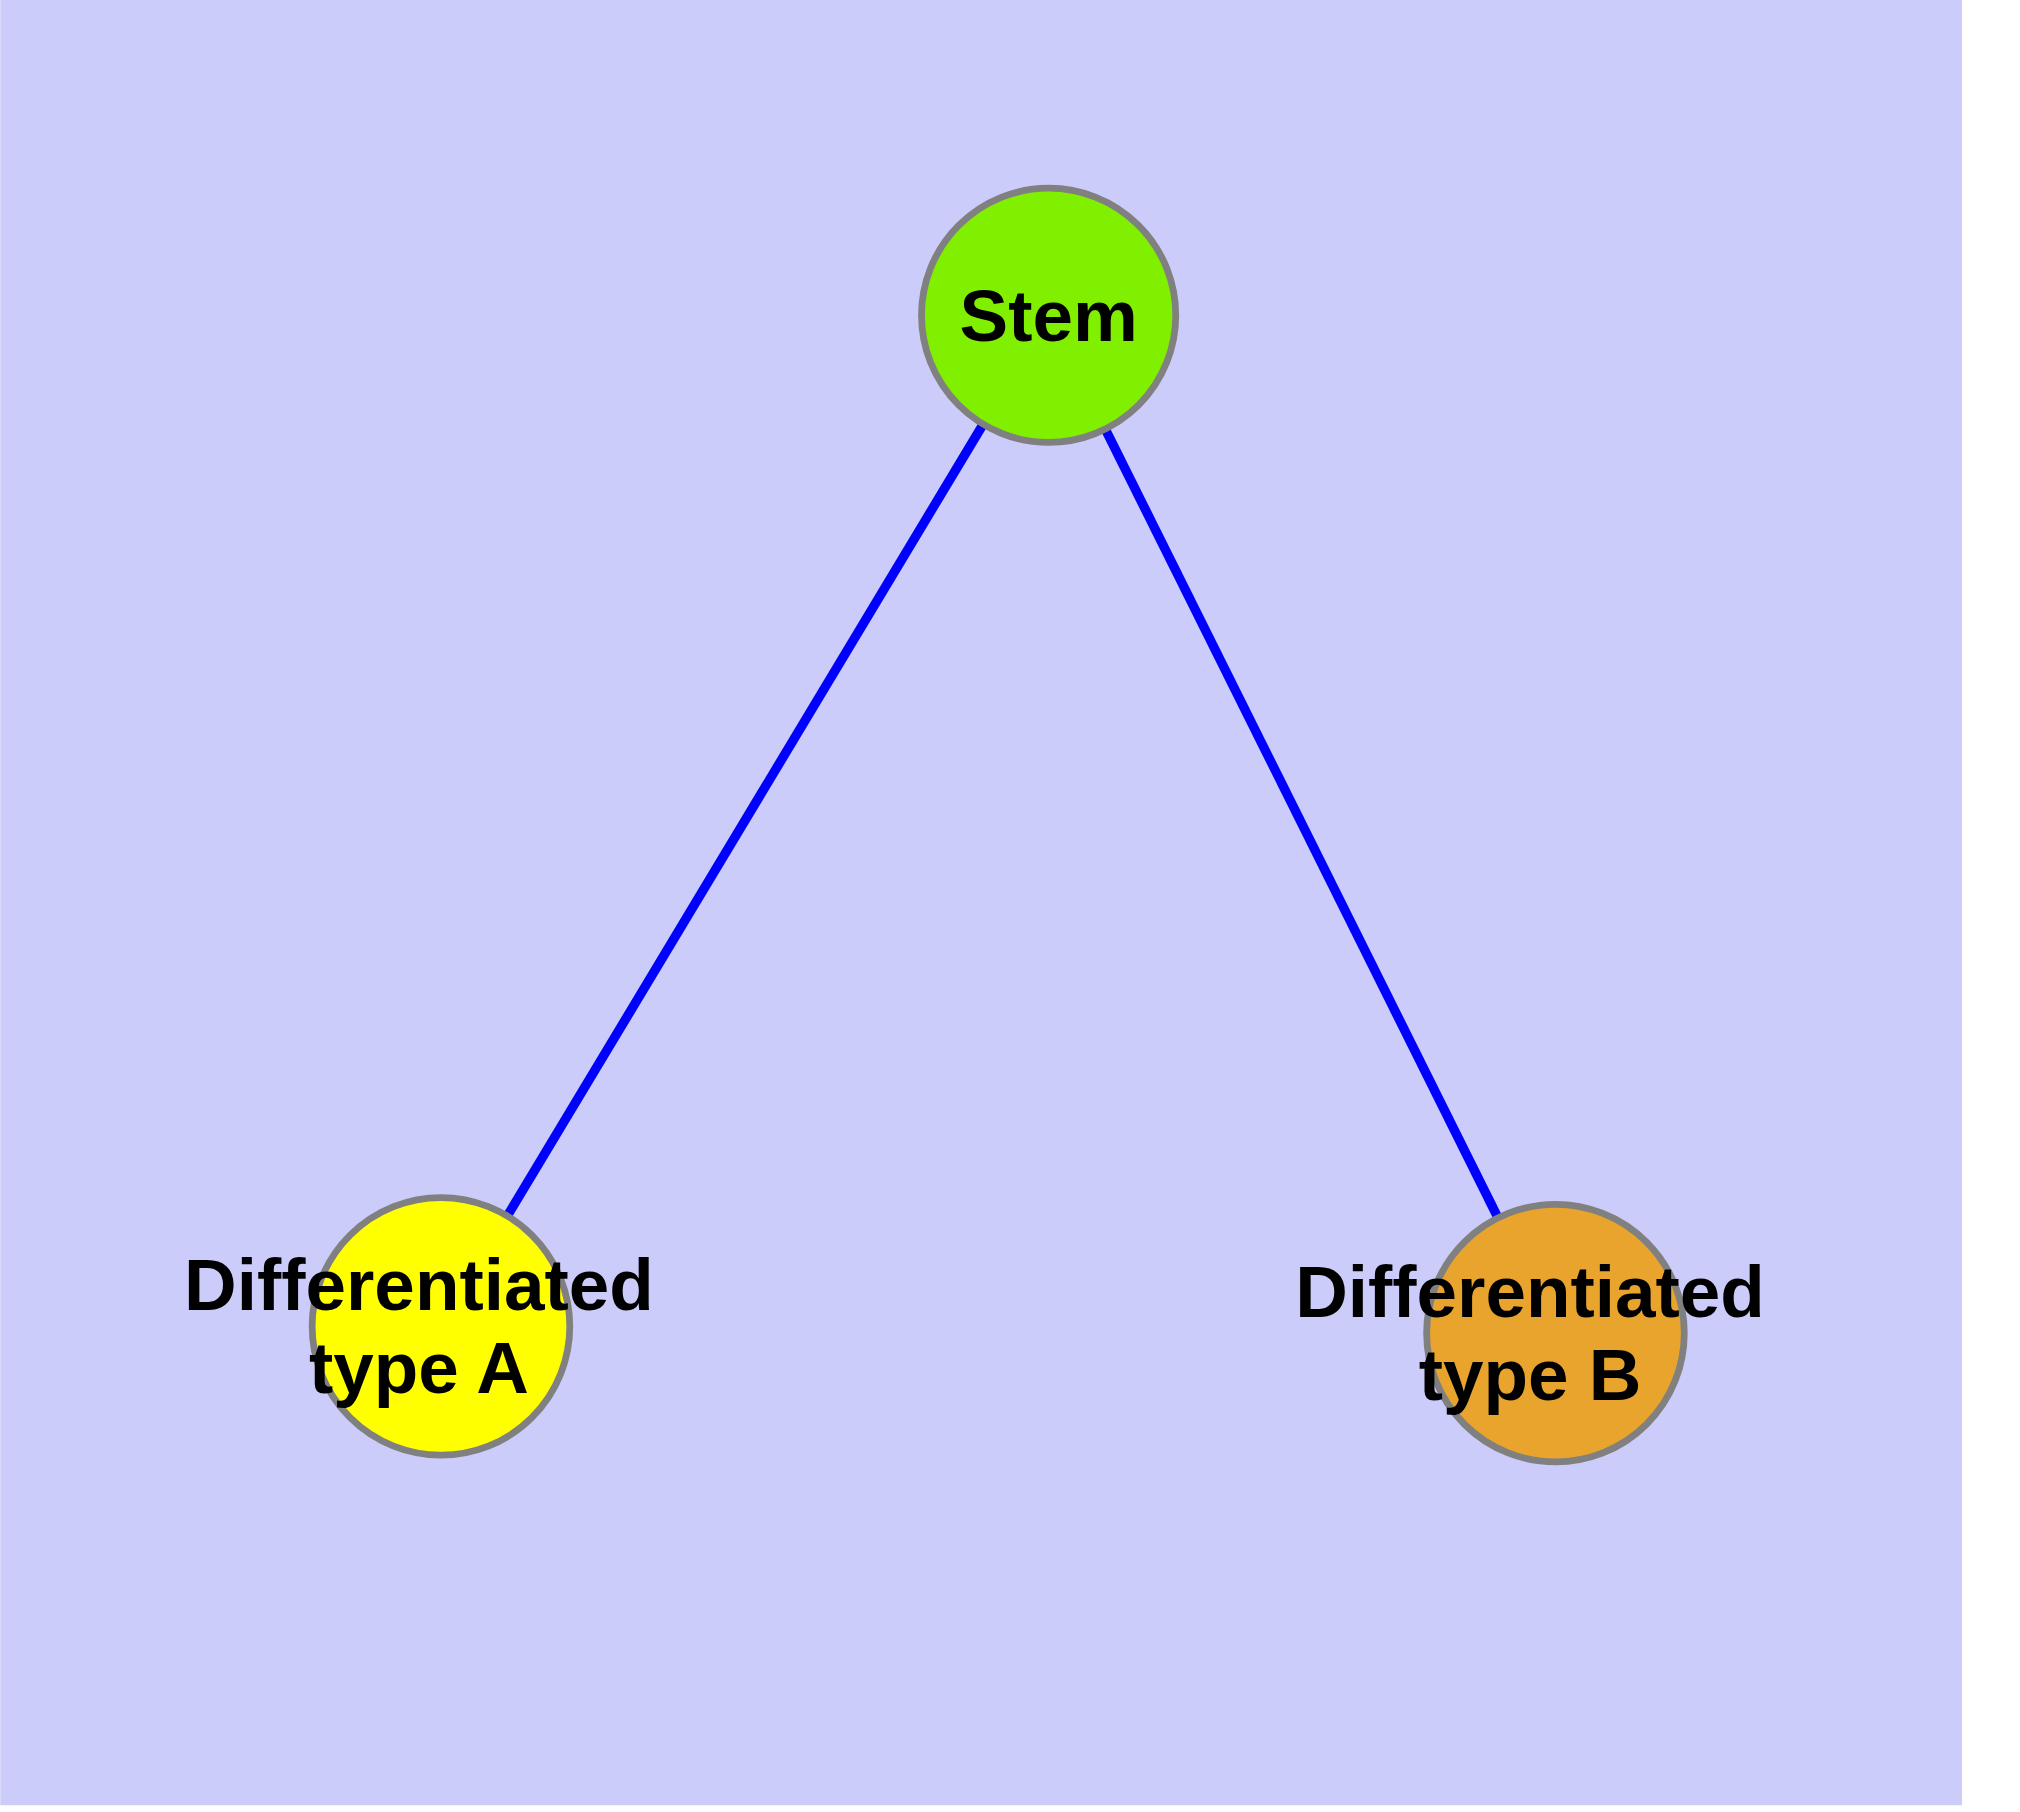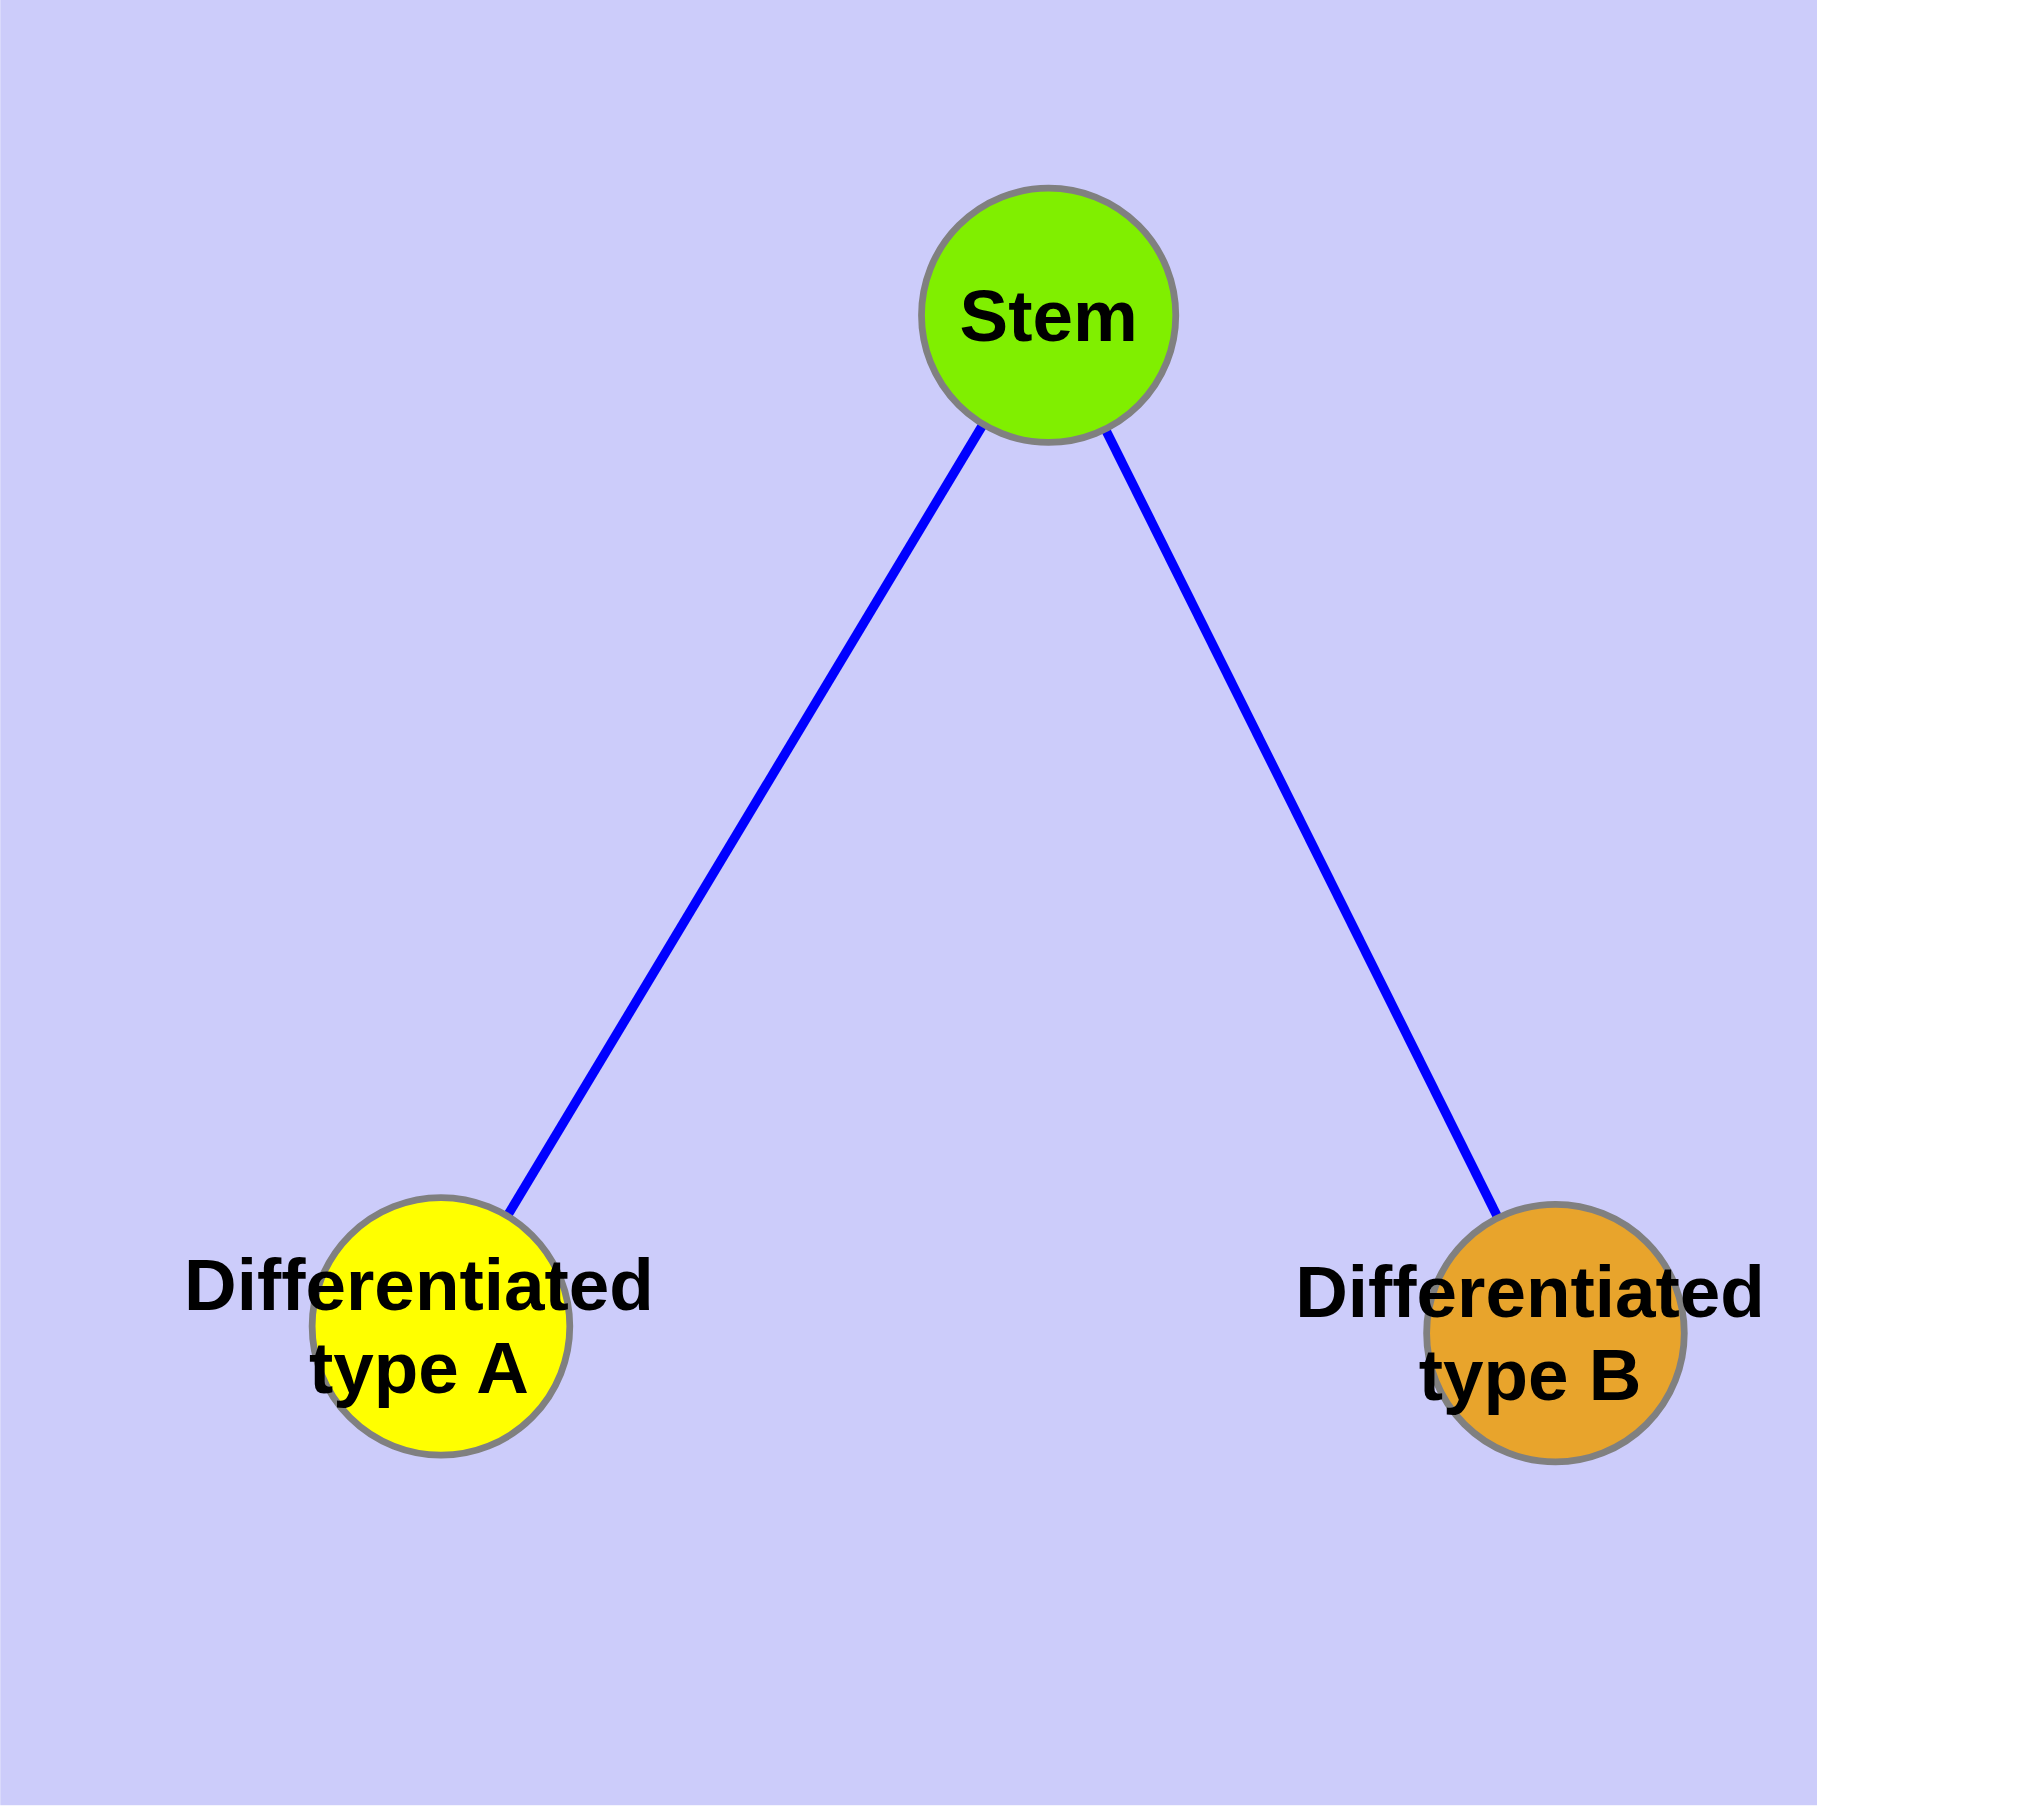--- a/index.html
+++ b/index.html
@@ -44,21 +44,21 @@
     font-weight: bold;
     font-size: 86px;
     fill: #000000;
     text-anchor: middle;
     dominant-baseline: alphabetic;
   }
 </style>
 </head>
 <body>
 
-<div id="canvas" style="width: 1817px; height: 1812px; background: rgb(255, 255, 255);">
+<div id="canvas" style="width: 1962px; height: 1812px; background: rgb(255, 255, 255);">
   <svg id="graph-svg" viewBox="0 0 2384 2138" xmlns="http://www.w3.org/2000/svg">
 
     <rect class="graph-bg" x="0" y="0" width="2376" height="2130" fill="#ccccfa"></rect>
 
     <g>
       <line class="graph-edge" x1="1159.7305686398104" y1="500.5668502269265" x2="598.2996904449922" y2="1434.7189251033813" stroke="#0000ff" stroke-width="11"></line>
       <line class="graph-edge" x1="1303.858339668503" y1="506.27569555497024" x2="1767.2502158025836" y2="1436.9339618376302" stroke="#0000ff" stroke-width="11"></line>
     </g>
 
     <g>

